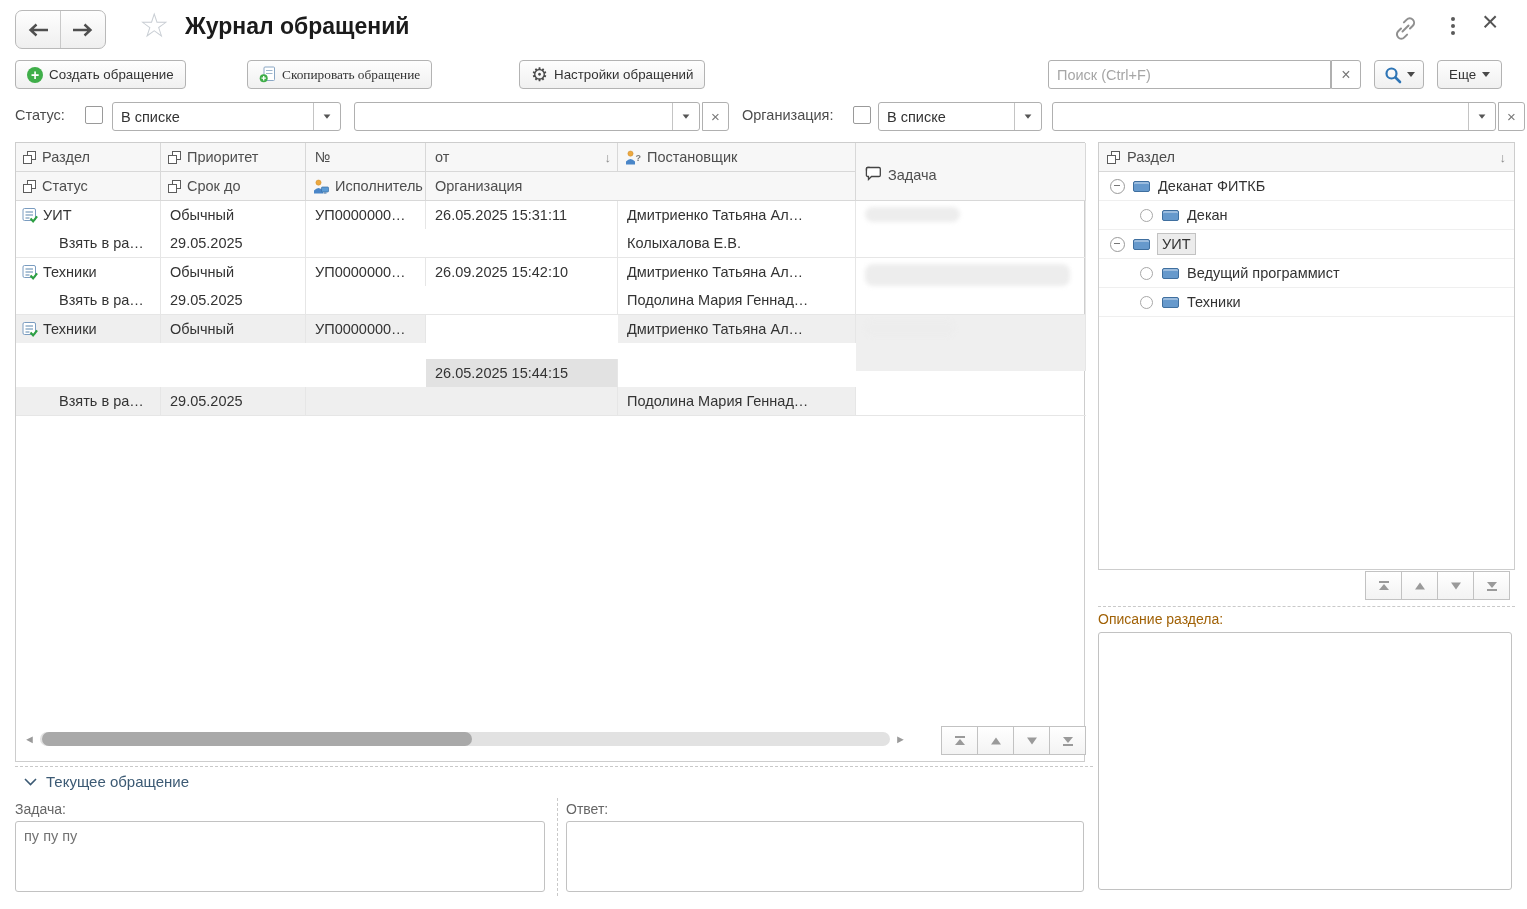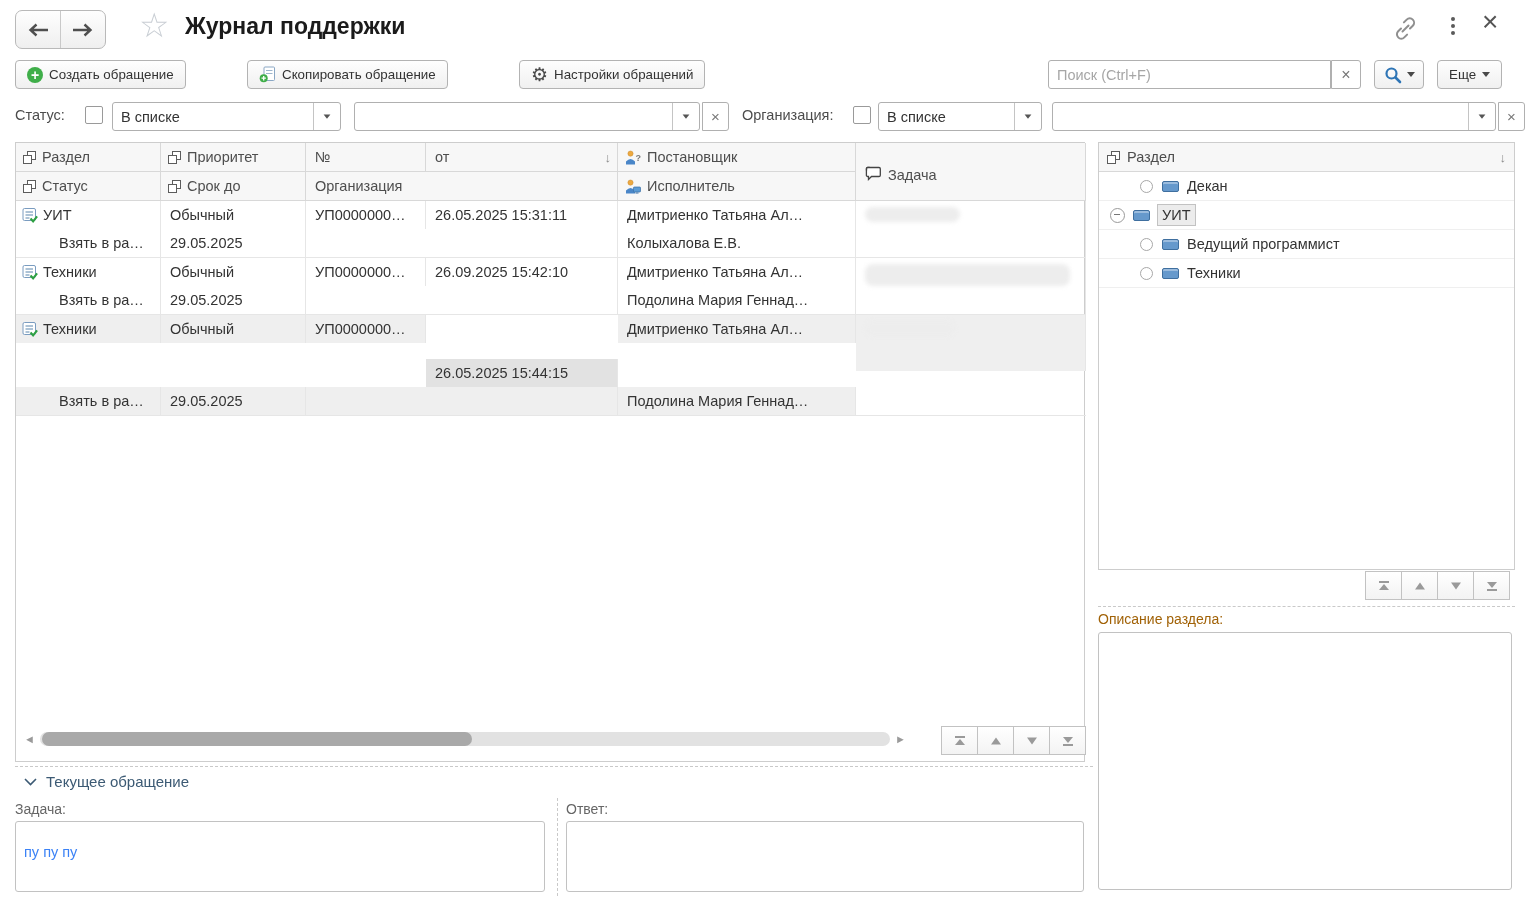--- a/index.html
+++ b/index.html
@@ -92,22 +92,22 @@
   .expander::after{content:"";position:absolute;left:2.5px;top:5px;width:6px;height:1.5px;background:#777;}
   .leafdot{width:11px;height:11px;border:1px solid #a8a8a8;border-radius:50%;background:#fff;flex:none;margin-right:1px;}
   .baricon{width:15px;height:9px;background:#6699cc;border:1px solid #3f6f9f;border-radius:2px;flex:none;
            box-shadow:inset 0 2px 0 rgba(255,255,255,.35);}
   .tlabel{color:#333;}
   .tlabel.selected{background:#ececec;box-shadow:0 0 0 1px #c2c2c2;padding:2px 4px;}
 
   .tree-nav{left:1365px;top:571px;}
   .rdash{left:1098px;top:606px;width:417px;border-top:1px dashed #c9c9c9;}
   .desc-label{left:1098px;top:611px;color:#a16207;font-size:14px;}
-  .textarea{border:1px solid #c2c2c2;border-radius:3px;background:#fff;font:inherit;color:#3b82f6;
-            padding:22px 8px;resize:none;outline:none;}
+  .textarea{border:1px solid #c2c2c2;border-radius:3px;background:#fff;font:inherit;color:#737373;
+            padding:6px 8px;resize:none;outline:none;}
   .desc-area{left:1098px;top:632px;width:414px;height:258px;}
 
   
   .bdash{left:15px;top:766px;width:1078px;border-top:1px dashed #c9c9c9;}
   .group-head{left:24px;top:773px;display:flex;align-items:center;gap:9px;color:#3c5a74;font-size:15px;cursor:pointer;}
   .task-label{left:15px;top:801px;color:#666;font-size:14px;}
   .task-area{left:15px;top:821px;width:530px;height:71px;}
   .vdash{left:557px;top:798px;height:98px;border-left:1px dashed #c9c9c9;}
   .answer-label{left:566px;top:801px;color:#666;font-size:14px;}
   .answer-area{left:566px;top:821px;width:518px;height:71px;}
@@ -121,41 +121,41 @@
       <path d="M21 7 H4 M9.5 1.5 L3.5 7 L9.5 12.5" stroke="#4f4f4f" stroke-width="2.4" fill="none"></path>
     </svg>
   </div>
   <div class="navbtn">
     <svg width="22" height="14" viewBox="0 0 22 14">
       <path d="M1 7 H18 M12.5 1.5 L18.5 7 L12.5 12.5" stroke="#4f4f4f" stroke-width="2.4" fill="none"></path>
     </svg>
   </div>
 </div>
 <div class="abs star">☆</div>
-<div class="abs page-title">Журнал поддержки</div>
+<div class="abs page-title">Журнал обращений</div>
 
 <div class="abs icon-link">
   <svg width="27" height="27" viewBox="0 0 27 27" fill="none">
     <path d="M10.5 16.5 L16.5 10.5" stroke="#8f8f8f" stroke-width="2" stroke-linecap="round"></path>
     <path d="M9 13.5 l-2.8 2.8 a4.3 4.3 0 0 0 6.1 6.1 l2.8 -2.8" stroke="#8f8f8f" stroke-width="2" stroke-linecap="round"></path>
     <path d="M18 13.5 l2.8 -2.8 a4.3 4.3 0 0 0 -6.1 -6.1 l-2.8 2.8" stroke="#8f8f8f" stroke-width="2" stroke-linecap="round"></path>
   </svg>
 </div>
 <div class="abs icon-kebab">
     <i></i>
     <i></i>
     <i></i>
   </div>
 <div class="abs icon-close">×</div>
 
 <button class="abs btn" style="left:15px;top:60px;">
   <span class="plus-circle">+</span>
   <span>Создать обращение</span>
 </button>
-<button class="abs btn" style="left:247px;top:60px;">
+<button class="abs btn" style="left:247px;top:60px;font-family:Liberation Serif, serif;">
   <svg width="17" height="17" viewBox="0 0 17 17">
     <rect x="5" y="1" width="10.5" height="13.5" rx="1" fill="#fff" stroke="#8aa7c4"></rect>
     <line x1="7" y1="4.5" x2="13.5" y2="4.5" stroke="#9db5cc"></line>
     <line x1="7" y1="7.5" x2="13.5" y2="7.5" stroke="#9db5cc"></line>
     <circle cx="4.7" cy="12.2" r="4" fill="#3fae49"></circle>
     <path d="M4.7 10 v4.4 M2.5 12.2 h4.4" stroke="#fff" stroke-width="1.3"></path>
   </svg>
   <span>Скопировать обращение</span>
 </button>
 <button class="abs btn" style="left:519px;top:60px;">
@@ -256,31 +256,31 @@
       </svg>
       <span>Статус</span>
     </div>
     <div class="hcell">
       <svg width="13" height="13" viewBox="0 0 13 13">
         <rect x="4.5" y="0.5" width="8" height="8" fill="#fff" stroke="#5c5c5c"></rect>
         <rect x="0.5" y="4.5" width="8" height="8" fill="#fff" stroke="#5c5c5c"></rect>
       </svg>
       <span>Срок до</span>
     </div>
-    <div class="hcell noicon spancols">
-      <span>Организация</span>
-    </div>
     <div class="hcell">
       <svg width="16" height="15" viewBox="0 0 16 15">
         <circle cx="5.5" cy="3.6" r="2.6" fill="#eda940" stroke="#c9882a" stroke-width=".5"></circle>
         <path d="M1 11.5 q4.5 -5.2 9 0 v3 h-9 z" fill="#4a86c8"></path>
         <rect x="8.5" y="8" width="7" height="5" rx=".8" fill="#5b9bd5" stroke="#3a6ea5" stroke-width=".7"></rect>
         <line x1="10.5" y1="14" x2="13.5" y2="14" stroke="#3a6ea5"></line>
       </svg>
       <span>Исполнитель</span>
+    </div>
+    <div class="hcell noicon spancols">
+      <span>Организация</span>
     </div>
   </div>
 
   <div class="tgrid">
     <div class="cell first">
       <svg width="16" height="16" viewBox="0 0 16 16">
         <rect x="1" y="1.5" width="12.5" height="12" rx="1.5" fill="#fff" stroke="#7a9cc0"></rect>
         <line x1="3.5" y1="5" x2="11" y2="5" stroke="#5b86ad"></line>
         <line x1="3.5" y1="8" x2="11" y2="8" stroke="#5b86ad"></line>
         <line x1="3.5" y1="11" x2="7.5" y2="11" stroke="#5b86ad"></line>
@@ -394,20 +394,25 @@
 
 <div class="abs tree-box">
   <div class="tree-header">
     <svg width="13" height="13" viewBox="0 0 13 13">
       <rect x="4.5" y="0.5" width="8" height="8" fill="#fff" stroke="#5c5c5c"></rect>
       <rect x="0.5" y="4.5" width="8" height="8" fill="#fff" stroke="#5c5c5c"></rect>
     </svg>
     <span>Раздел</span>
     <span class="sort">↓</span>
   </div>
+  <div class="titem l0">
+    <span class="expander"></span>
+    <span class="baricon"></span>
+    <span class="tlabel">Деканат ФИТКБ</span>
+  </div>
   <div class="titem l1">
     <span class="leafdot"></span>
     <span class="baricon"></span>
     <span class="tlabel">Декан</span>
   </div>
   <div class="titem l0">
     <span class="expander"></span>
     <span class="baricon"></span>
     <span class="tlabel selected">УИТ</span>
   </div>

